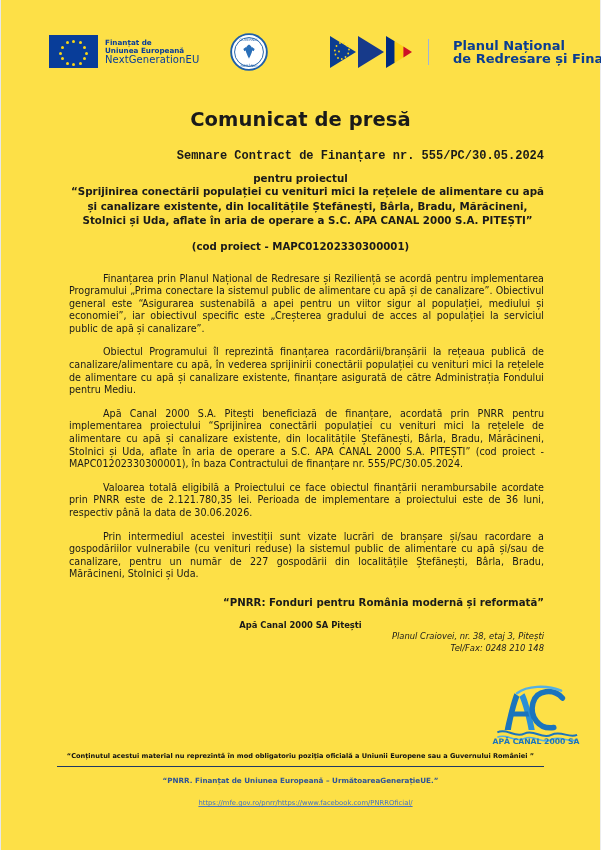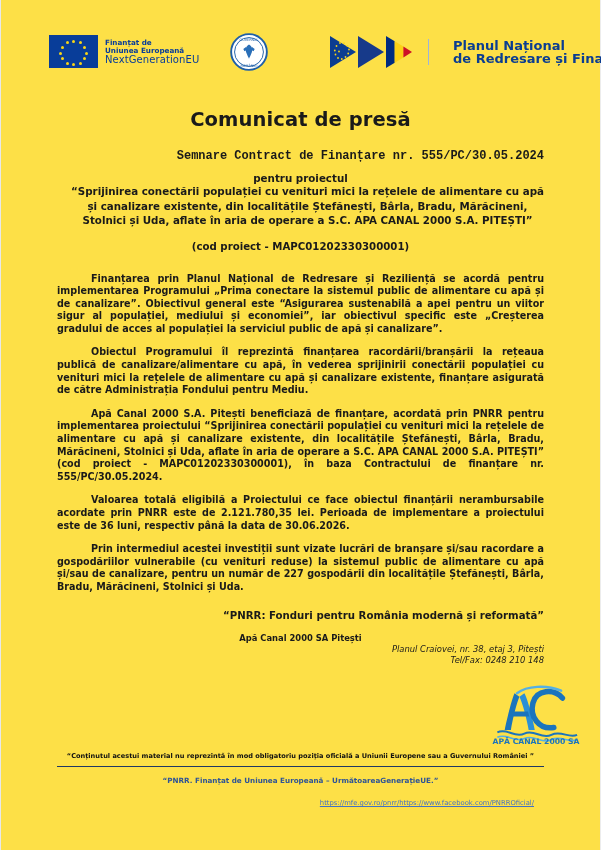--- a/index.html
+++ b/index.html
@@ -142,22 +142,21 @@
     text-align: center;
     margin: 0 0 21px 0;
   }
 
   p.body-par {
     font-size: 9.6px;
     line-height: 12.6px;
     text-align: justify;
     text-justify: inter-word;
     text-indent: 34px;
-    margin: 0 0 11px 0;
-    font-weight: bold;
+    margin: 0 0 11px 12px;
   }
 
   .slogan {
     font-size: 10.2px;
     font-weight: bold;
     text-align: right;
     margin: 16px 0 12px 0;
   }
 
   .signature {
@@ -201,21 +200,21 @@
   }
   .footer-blue {
     font-size: 7.2px;
     font-weight: bold;
     text-align: center;
     color: #2f5496;
     margin: 0 0 14px 0;
   }
   .links {
     display: flex;
-    justify-content: flex-end;
+    justify-content: center;
     font-size: 6.8px;
   }
   .links a {
     color: #4472c4;
     text-decoration: underline;
   }
   .links .left-link { margin-left: 20px; }
   .links .right-link { margin-right: 10px; }
 </style>
 </head>

